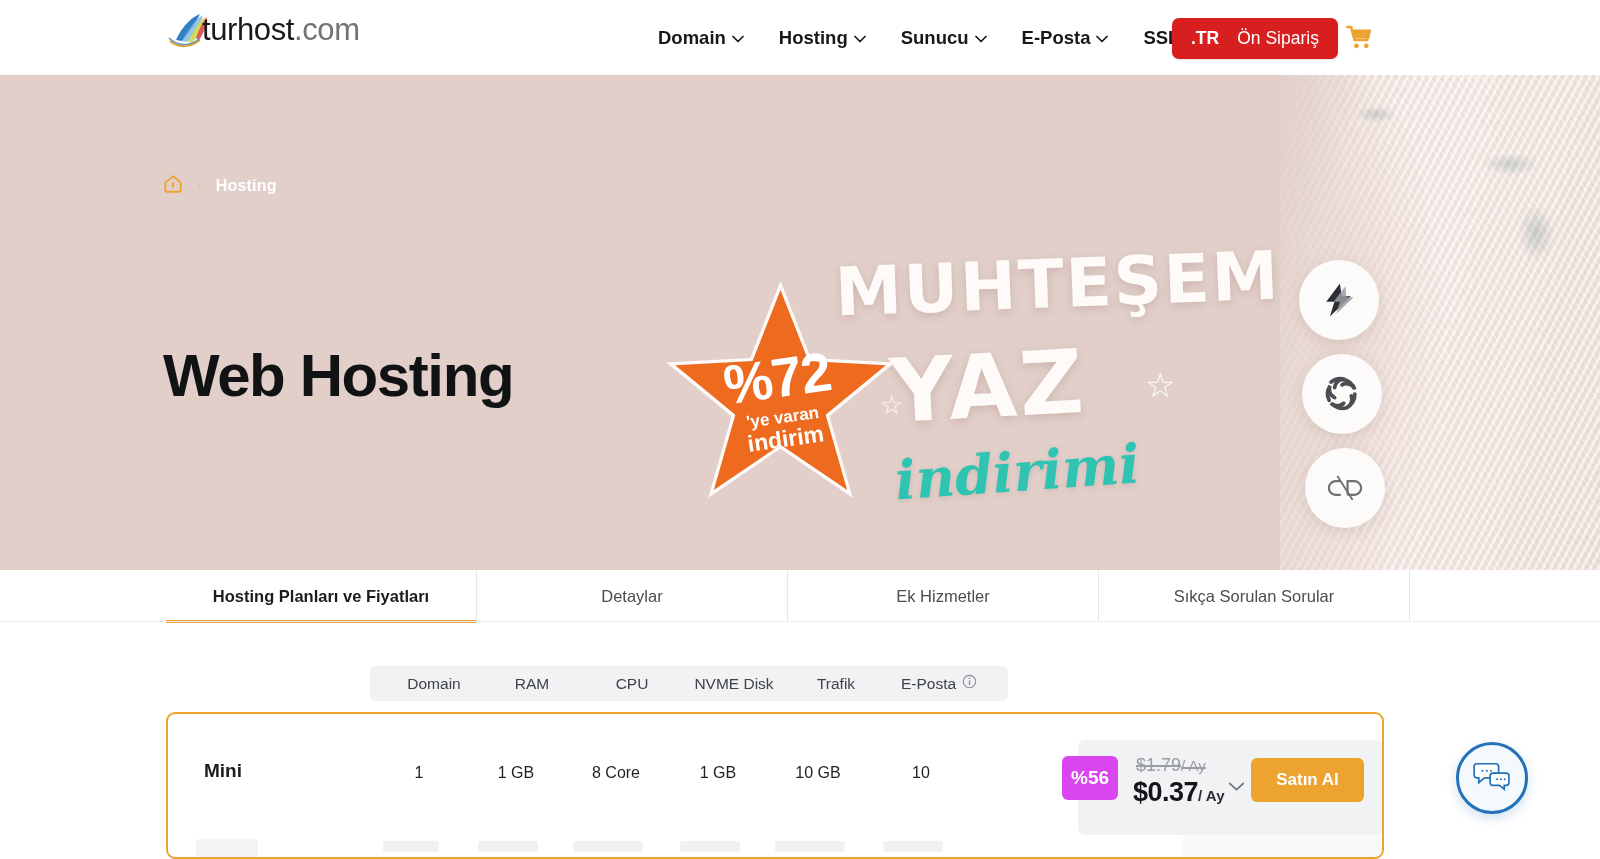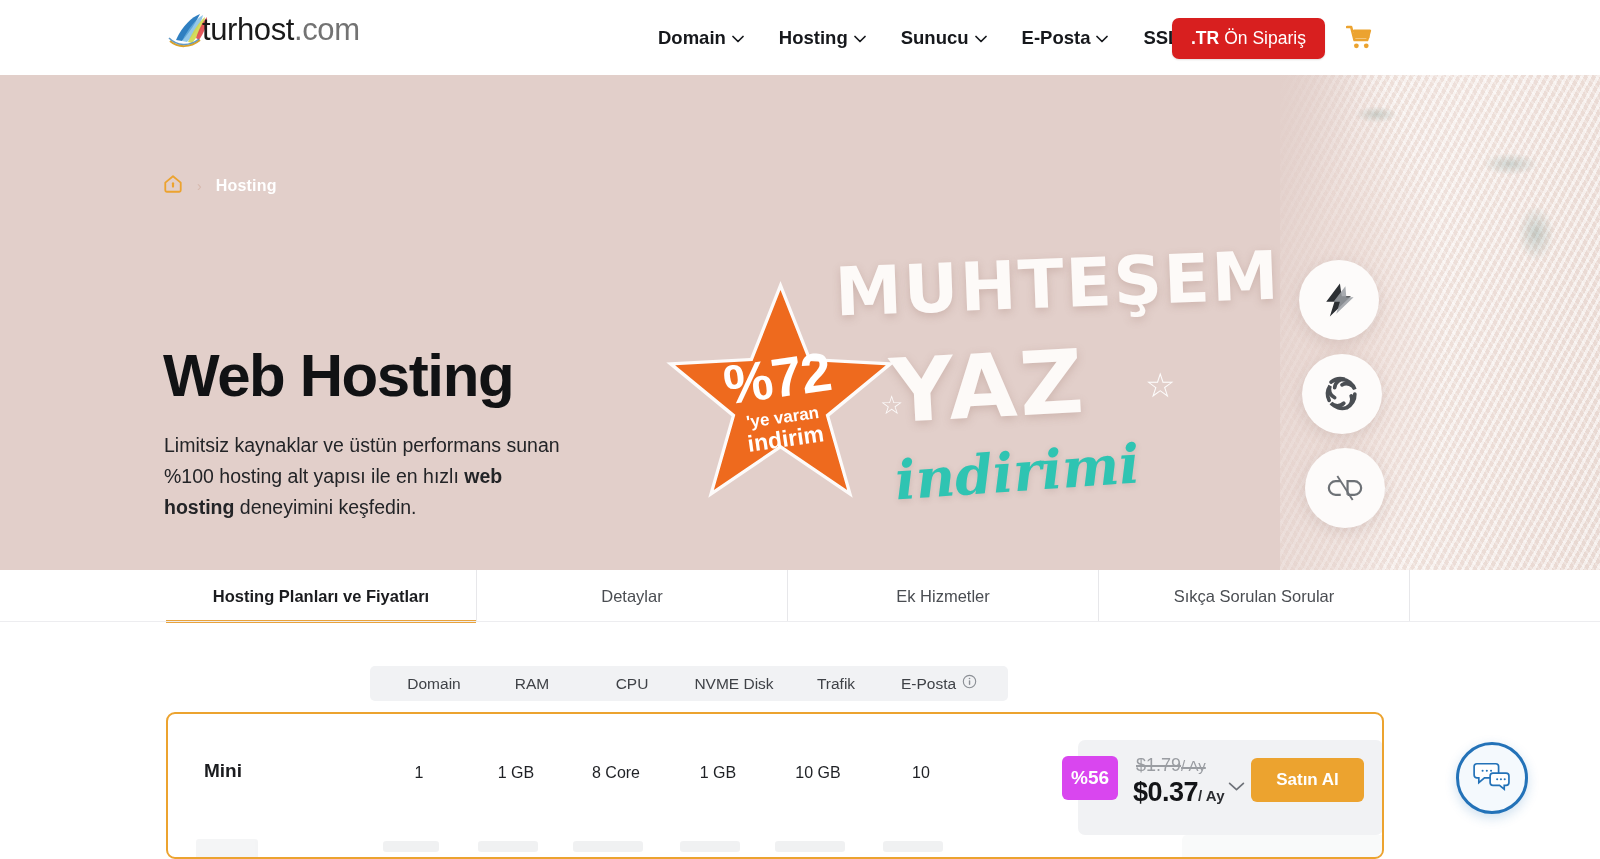--- a/index.html
+++ b/index.html
@@ -31,21 +31,21 @@
   }
   .chev { width: 11px; height: 7px; display:inline-block; position: relative; top:1px;}
   .chev svg { display:block; }
 
   .tr-btn {
     position: absolute; left: 1172px; top: 18px;
     height: 41px; padding: 0 19px; background: #d81f1f; border-radius: 7px;
     display: flex; align-items: center; color: #fff; font-size: 17.5px;
     cursor: pointer; box-shadow: 0 1px 2px rgba(0,0,0,.12);
   }
-  .tr-btn b { font-weight: 800; margin-right: 5px; }
+  .tr-btn b { font-weight: 800; margin-right: 18px; }
   .tr-btn span.lbl { font-weight: 500; }
 
   .cart { position: absolute; left: 1346px; top: 25px; cursor: pointer; }
 
   
   .hero {
     position: absolute; top: 75px; left: 0; width: 1600px; height: 495px;
     overflow: hidden;
     background: #e2cfca;
   }
@@ -347,21 +347,20 @@
           <path d="M2.5 9.5 L11 2.5 L19.5 9.5 V18 a1.5 1.5 0 0 1 -1.5 1.5 H4 A1.5 1.5 0 0 1 2.5 18 Z" fill="none" stroke="#eca32f" stroke-width="2" stroke-linejoin="round"></path>
           <rect x="9.8" y="9" width="2.4" height="6" rx="1.2" fill="#eca32f"></rect>
         </svg>
       </span>
       <span class="crumb-sep">›</span>
       <span class="crumb-txt">Hosting</span>
     </div>
 
     <h1 class="hero-title">Web Hosting</h1>
 
-    <p class="hero-sub"><span>Limitsiz kaynaklar ve üstün performans sunan %100 hosting alt yapısı ile en hızlı </span><b>web hosting</b><span> deneyimini keşfedin.</span></p>
   </div>
 
   <div class="tabs">
     <div class="tab-spacer"></div>
     <div class="tab active">
       <span>Hosting Planları ve Fiyatları</span>
     </div>
     <div class="tab">
       <span>Detaylar</span>
     </div>

